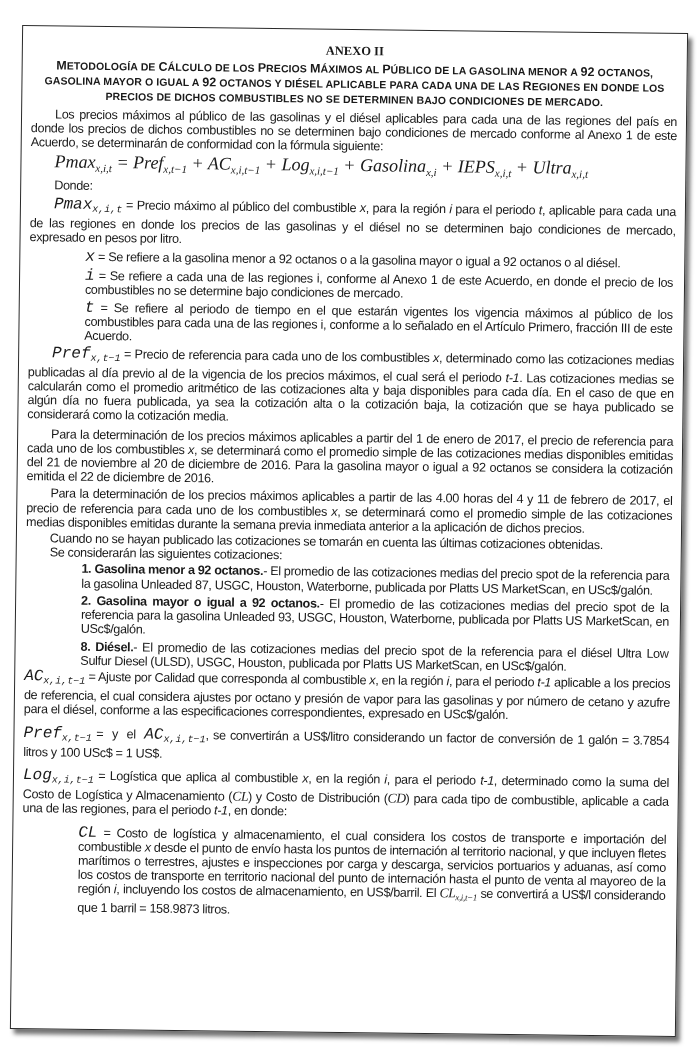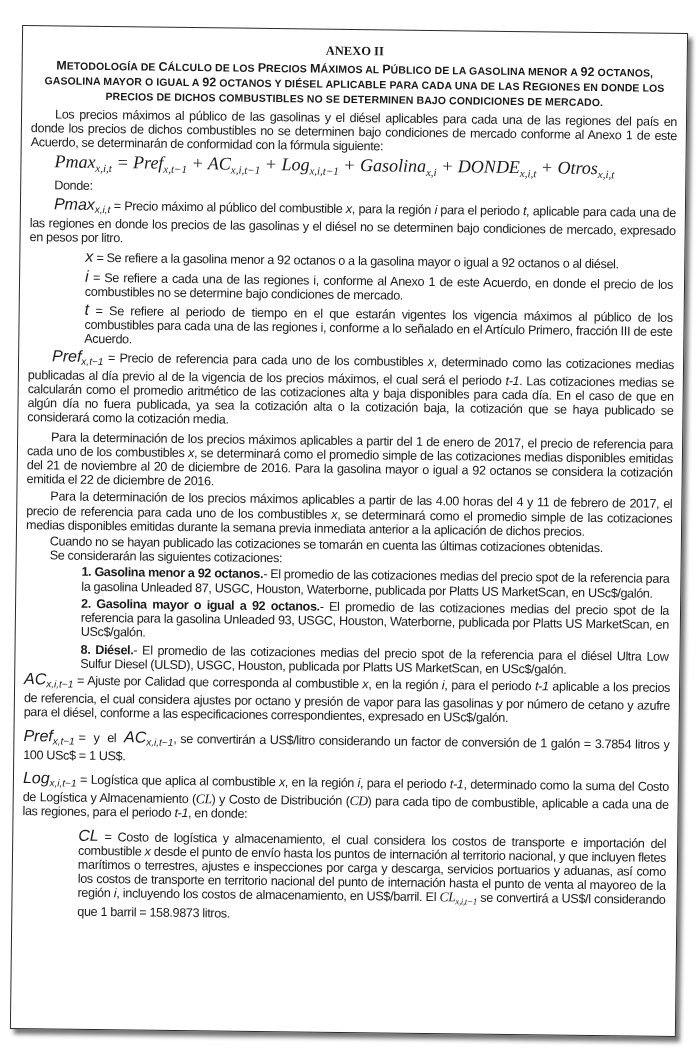--- a/index.html
+++ b/index.html
@@ -12,21 +12,21 @@
     box-sizing:border-box; padding:9px 9px 0 9px;
     font-family:"Liberation Sans", sans-serif; color:#1a1a1a;
   }
   .title { text-align:center; font-family:"Liberation Serif", serif; font-weight:bold; font-size:12.5px; margin:5px 0 3px; }
   .subtitle { text-align:center; font-weight:bold; font-size:10.5px; line-height:15px; letter-spacing:0.1px; margin:0 2px 4px; }
   .subtitle .big { font-size:12.5px; }
   .p { font-size:12.6px; line-height:14.2px; text-align:justify; margin:0; letter-spacing:-0.35px; word-spacing:0px; }
   .ind { text-indent:24px; }
   .sp { margin-top:5px; }
   .block { margin-left:56px; margin-right:2px; }
-  .math { font-family:Liberation Sans, sans-serif; font-style:italic; font-size:16px; letter-spacing:0; }
+  .math { font-family:Liberation Mono, monospace; font-style:italic; font-size:16px; letter-spacing:0; }
   .math sub { font-size:10px; vertical-align:-3px; }
   .mathline { font-family:"Liberation Serif", serif; font-style:italic; font-size:18px; line-height:21px; margin:1px 0 0 24px; letter-spacing:0; white-space:nowrap; }
   .mathline sub { font-size:11px; vertical-align:-4px; }
   .it { font-style:italic; }
   .b { font-weight:bold; }
   .mv { font-family:"Liberation Serif", serif; font-style:italic; font-size:13.5px; }
   .mv sub { font-size:9px; vertical-align:-3px; }
 </style>
 </head>
 <body>
@@ -42,23 +42,23 @@
     <span><span>Pmax</span><sub>x,i,t</sub></span>
     <span> = </span>
     <span><span>Pref</span><sub>x,t−1</sub></span>
     <span> + </span>
     <span><span>AC</span><sub>x,i,t−1</sub></span>
     <span> + </span>
     <span><span>Log</span><sub>x,i,t−1</sub></span>
     <span> + </span>
     <span><span>Gasolina</span><sub>x,i</sub></span>
     <span> + </span>
-    <span><span>DONDE</span><sub>x,i,t</sub></span>
+    <span><span>IEPS</span><sub>x,i,t</sub></span>
     <span> + </span>
-    <span><span>Otros</span><sub>x,i,t</sub></span>
+    <span><span>Ultra</span><sub>x,i,t</sub></span>
   </div>
   <p class="p" style="margin-left:24px">Donde:</p>
 
   <p class="p ind sp">
     <span class="math"><span>Pmax</span><sub>x,i,t</sub></span><span> = Precio máximo al público del combustible </span><span class="it">x</span><span>, para la región </span><span class="it">i</span><span> para el periodo </span><span class="it">t</span><span>, aplicable para cada una de las regiones en donde los precios de las gasolinas y el diésel no se determinen bajo condiciones de mercado, expresado en pesos por litro.</span>
   </p>
 
   <div class="block sp">
     <p class="p" style="margin-bottom:4px"><span class="math">x</span><span> = Se refiere a la gasolina menor a 92 octanos o a la gasolina mayor o igual a 92 octanos o al diésel.</span></p>
     <p class="p" style="margin-bottom:4px"><span class="math">i</span><span> = Se refiere a cada una de las regiones i, conforme al Anexo 1 de este Acuerdo, en donde el precio de los combustibles no se determine bajo condiciones de mercado.</span></p>

